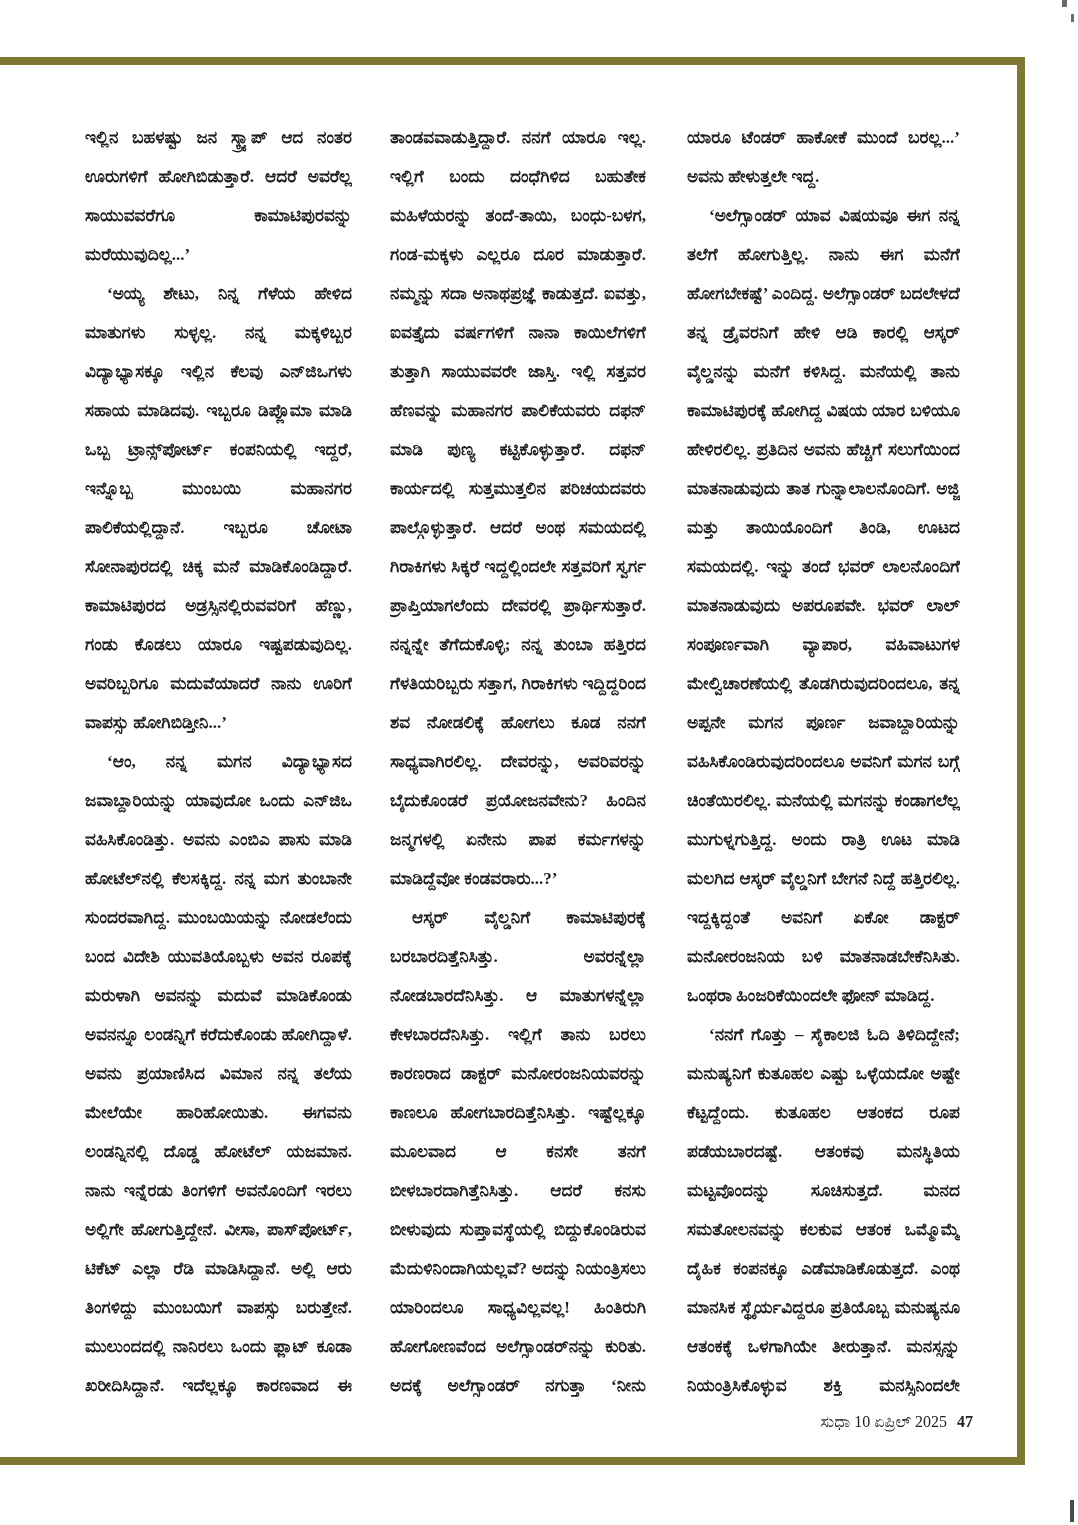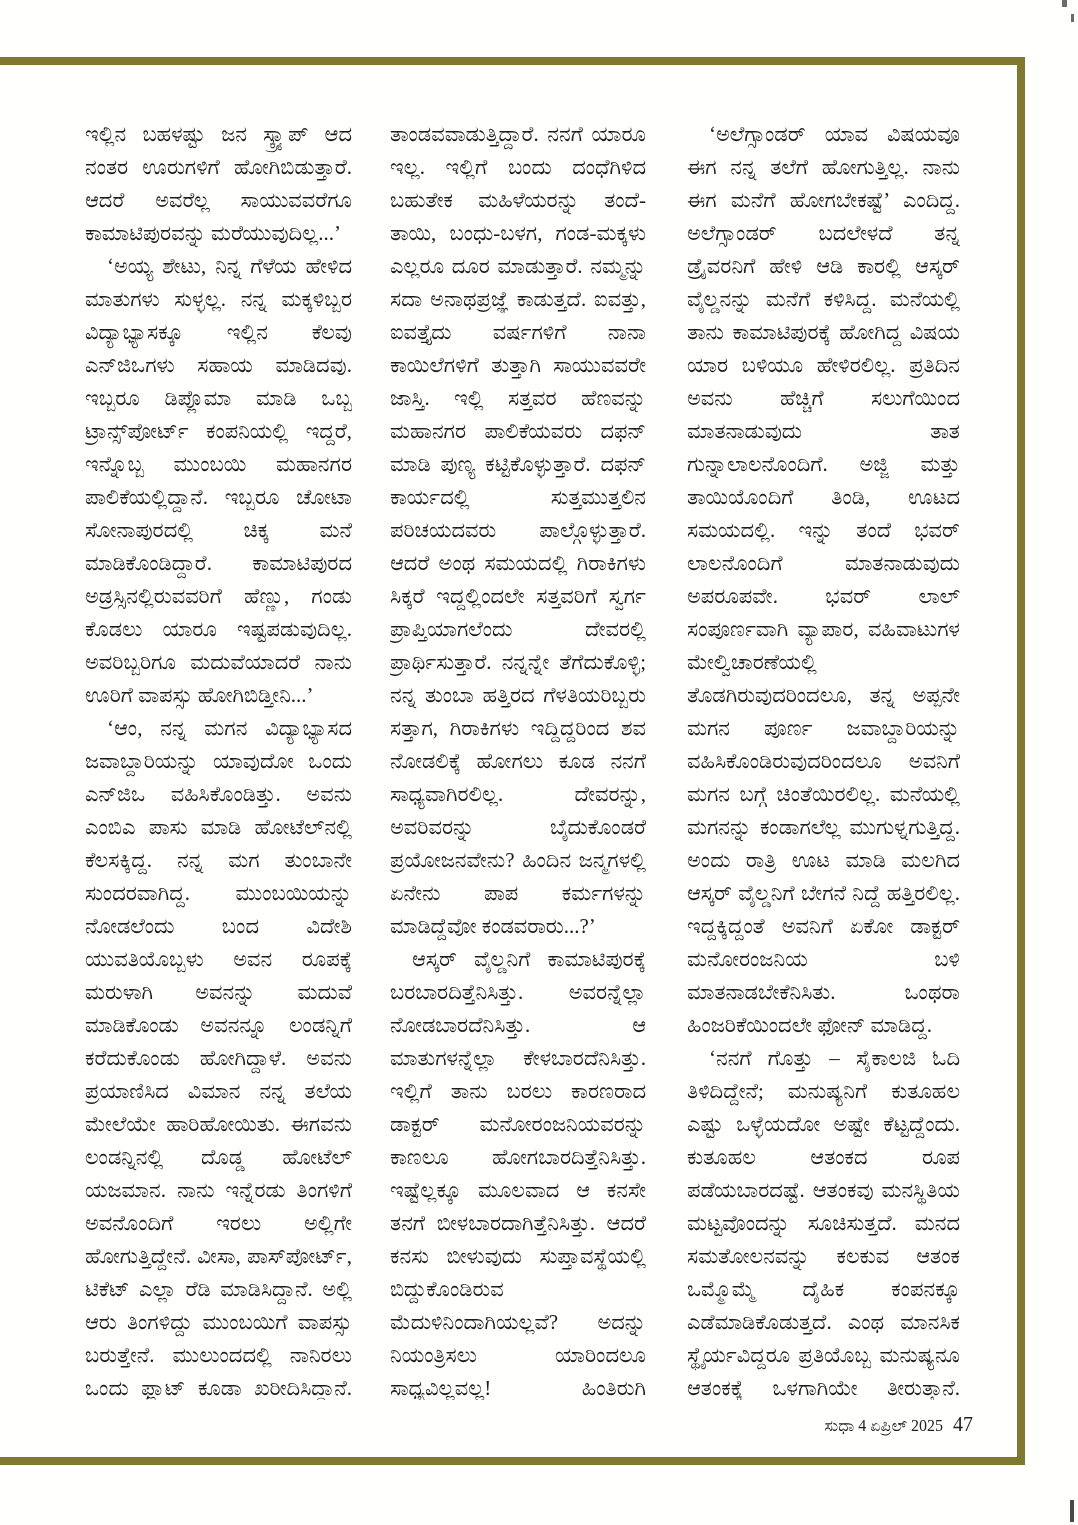--- a/index.html
+++ b/index.html
@@ -26,40 +26,41 @@
   .content {
     position: absolute;
     left: 85px;
     top: 118px;
     width: 889px;
     display: flex;
   }
   .col {
     overflow: hidden;
     height: 1282px;
-    font-size: 21px;
-    line-height: 33px;
+    font-size: 17px;
+    line-height: 39px;
     text-align: justify;
+    font-weight: bold;
   }
   .col-1 { width: 267px; margin-right: 38px; }
   .col-2 { width: 256px; margin-right: 41px; }
   .col-3 { width: 273px; }
   .col p { text-indent: 22px; }
   .col p.no-indent { text-indent: 0; }
   .footer {
     position: absolute;
     top: 1413px;
     right: 105px;
     white-space: nowrap;
     font-size: 16px;
     color: #222;
   }
   .footer .pageno {
-    font-weight: normal;
-    font-size: 20px;
+    font-weight: bold;
+    font-size: 16px;
     margin-left: 10px;
   }
   
   .mark { position: absolute; background: #6b6b6b; }
   .mark-tr1 { left: 1062px; top: 0; width: 5px; height: 7px; }
   .mark-tr2 { left: 1071px; top: 14px; width: 3px; height: 8px; }
   .mark-br1 { left: 1070px; top: 1500px; width: 4px; height: 22px; background:#4a4a4a; }
 </style>
 </head>
 <body>
@@ -81,24 +82,25 @@
       <p>‘ನನ್ನ ಮಗ ಕೂಡ ಚೆನ್ನಾಗಿ ಓದಿ ಈಗ ಹೋಟೆಲ್ ತಾಜ್‌ನಲ್ಲಿ ಕೆಲಸಕ್ಕಿದ್ದಾನೆ. ಸಪ್ಲಯರ್ ಕೆಲಸ. ಸಂಬಳ, ಟಿಪ್ಸ್ ಸೇರಿ ತಿಂಗಳಿಗೆ ನಲವತ್ತು ಸಾವಿರ ದುಡಿಯುತ್ತಾನೆ. ನನ್ನನ್ನು ಈ ದಂಧೆ ಬಿಟ್ಟು ಬಿಡು ಎಂದು ಹೇಳುತ್ತಿದ್ದಾನೆ. ಹದಿನಾರು ವರ್ಷ ವಯಸ್ಸಿಗೆ ಇಲ್ಲಿಗೆ ಕಾಲಿಟ್ಟವಳು ನಾನು. ನನಗಿನ್ನೂ ನಲವತ್ತೈದು ಆಗಿಲ್ಲ. ಈಗಲೂ ದಿನಕ್ಕೆ ಏನಿಲ್ಲವೆಂದರೂ ಏಳುನೂರು ಎಂಟುನೂರು ದುಡಿಯುತ್ತೇನೆ. ಮಗನಿಗೆ ಮದುವೆಯಾದರೆ ಸೊಸೆ ನನ್ನನ್ನು ಜೊತೆಯಲ್ಲಿಟ್ಟುಕೊಳ್ಳುತ್ತಾಳೆ ಎನ್ನುವುದಕ್ಕೆ ಖಾತರಿಯೇನು? ಒಂದಿಷ್ಟು ಕೂಡಿಟ್ಟುಕೊಂಡರೆ ವೃದ್ಧಾಶ್ರಮಗಳಲ್ಲಿ ನೆಮ್ಮದಿಯಾಗಿ ಇರಬಹುದು...’</p>
 
     </div>
 
     <div class="col col-2">
       <p class="no-indent">ತಾಂಡವವಾಡುತ್ತಿದ್ದಾರೆ. ನನಗೆ ಯಾರೂ ಇಲ್ಲ. ಇಲ್ಲಿಗೆ ಬಂದು ದಂಧೆಗಿಳಿದ ಬಹುತೇಕ ಮಹಿಳೆಯರನ್ನು ತಂದೆ-ತಾಯಿ, ಬಂಧು-ಬಳಗ, ಗಂಡ-ಮಕ್ಕಳು ಎಲ್ಲರೂ ದೂರ ಮಾಡುತ್ತಾರೆ. ನಮ್ಮನ್ನು ಸದಾ ಅನಾಥಪ್ರಜ್ಞೆ ಕಾಡುತ್ತದೆ. ಐವತ್ತು, ಐವತ್ತೈದು ವರ್ಷಗಳಿಗೆ ನಾನಾ ಕಾಯಿಲೆಗಳಿಗೆ ತುತ್ತಾಗಿ ಸಾಯುವವರೇ ಜಾಸ್ತಿ. ಇಲ್ಲಿ ಸತ್ತವರ ಹೆಣವನ್ನು ಮಹಾನಗರ ಪಾಲಿಕೆಯವರು ದಫನ್ ಮಾಡಿ ಪುಣ್ಯ ಕಟ್ಟಿಕೊಳ್ಳುತ್ತಾರೆ. ದಫನ್ ಕಾರ್ಯದಲ್ಲಿ ಸುತ್ತಮುತ್ತಲಿನ ಪರಿಚಯದವರು ಪಾಲ್ಗೊಳ್ಳುತ್ತಾರೆ. ಆದರೆ ಅಂಥ ಸಮಯದಲ್ಲಿ ಗಿರಾಕಿಗಳು ಸಿಕ್ಕರೆ ಇದ್ದಲ್ಲಿಂದಲೇ ಸತ್ತವರಿಗೆ ಸ್ವರ್ಗ ಪ್ರಾಪ್ತಿಯಾಗಲೆಂದು ದೇವರಲ್ಲಿ ಪ್ರಾರ್ಥಿಸುತ್ತಾರೆ. ನನ್ನನ್ನೇ ತೆಗೆದುಕೊಳ್ಳಿ; ನನ್ನ ತುಂಬಾ ಹತ್ತಿರದ ಗೆಳತಿಯರಿಬ್ಬರು ಸತ್ತಾಗ, ಗಿರಾಕಿಗಳು ಇದ್ದಿದ್ದರಿಂದ ಶವ ನೋಡಲಿಕ್ಕೆ ಹೋಗಲು ಕೂಡ ನನಗೆ ಸಾಧ್ಯವಾಗಿರಲಿಲ್ಲ. ದೇವರನ್ನು, ಅವರಿವರನ್ನು ಬೈದುಕೊಂಡರೆ ಪ್ರಯೋಜನವೇನು? ಹಿಂದಿನ ಜನ್ಮಗಳಲ್ಲಿ ಏನೇನು ಪಾಪ ಕರ್ಮಗಳನ್ನು ಮಾಡಿದ್ದೆವೋ ಕಂಡವರಾರು...?’</p>
       <p>ಆಸ್ಕರ್ ವೈಲ್ಡನಿಗೆ ಕಾಮಾಟಿಪುರಕ್ಕೆ ಬರಬಾರದಿತ್ತೆನಿಸಿತ್ತು. ಅವರನ್ನೆಲ್ಲಾ ನೋಡಬಾರದೆನಿಸಿತ್ತು. ಆ ಮಾತುಗಳನ್ನೆಲ್ಲಾ ಕೇಳಬಾರದೆನಿಸಿತ್ತು. ಇಲ್ಲಿಗೆ ತಾನು ಬರಲು ಕಾರಣರಾದ ಡಾಕ್ಟರ್ ಮನೋರಂಜನಿಯವರನ್ನು ಕಾಣಲೂ ಹೋಗಬಾರದಿತ್ತೆನಿಸಿತ್ತು. ಇಷ್ಟೆಲ್ಲಕ್ಕೂ ಮೂಲವಾದ ಆ ಕನಸೇ ತನಗೆ ಬೀಳಬಾರದಾಗಿತ್ತೆನಿಸಿತ್ತು. ಆದರೆ ಕನಸು ಬೀಳುವುದು ಸುಪ್ತಾವಸ್ಥೆಯಲ್ಲಿ ಬಿದ್ದುಕೊಂಡಿರುವ ಮೆದುಳಿನಿಂದಾಗಿಯಲ್ಲವೆ? ಅದನ್ನು ನಿಯಂತ್ರಿಸಲು ಯಾರಿಂದಲೂ ಸಾಧ್ಯವಿಲ್ಲವಲ್ಲ! ಹಿಂತಿರುಗಿ ಹೋಗೋಣವೆಂದ ಅಲೆಗ್ಸಾಂಡರ್‌ನನ್ನು ಕುರಿತು. ಅದಕ್ಕೆ ಅಲೆಗ್ಸಾಂಡರ್ ನಗುತ್ತಾ ‘ನೀನು ಕಾಮಾಟಿಪುರದ ಶೇಕಡ ಹತ್ತರಷ್ಟನ್ನೂ ನೋಡಲಿಲ್ಲ. ಆಗಲೇ ಬೇಸರವಾಯಿತೆ? ನಾನು ಲೆಕ್ಕವಿಲ್ಲದಷ್ಟು ಸಾರಿ ಇಲ್ಲಿ ತಿರುಗಾಡಿದ್ದೇನೆ, ಗೆಳೆಯರ ಜೊತೆಗೆ ಮತ್ತು ಒಂಟಿಯಾಗಿ ಕೂಡ. ಒಂಬತ್ತನೆಯ ತರಗತಿಯಲ್ಲಿ ಒಮ್ಮೆ ನೀನು ಇನ್ನಿಬ್ಬರು ಸ್ನೇಹಿತರೊಂದಿಗೆ ಕಾರಿನಲ್ಲಿ ಡ್ರಗ್ಸ್ ತೆಗೆದುಕೊಳ್ಳುವಾಗ ಪೊಲೀಸರಿಗೆ ಸಿಕ್ಕಿಬಿದ್ದು, ನಿನ್ನ ತಾತ ಬಂದು ಮಸ್ತಾಗಿ ದುಡ್ಡು ಕೊಟ್ಟು ಬಿಡಿಸಿಕೊಂಡು ಹೋಗಿದ್ದು ನನಗೆ ಅಂದೇ ತಿಳಿದಿತ್ತು. ನಾನು ಕೂಡ ಅಂದು ಸಿಕ್ಕಿಬಿದ್ದಿದ್ದೆ. ನೀವು ಹೋದ ಜಸ್ಟ್ ಟೆನ್ ಮಿನಿಟ್ಸ್‌ನಲ್ಲಿ ನನ್ನನ್ನು ಹಿಡಿದುಕೊಂಡು ಬಂದಿದ್ದರು. ನಮ್ಮಪ್ಪ ಬಂದು ಪೊಲೀಸರಿಗೆ ಒಂದೇ ಒಂದು ನಯಾಪೈಸೆ ಕೊಡದೆ ಬಿಡಿಸಿಕೊಂಡು ಹೋಗಿದ್ದ. ನಿಂಗೆ ಗೊತ್ತಾ, ಇವತ್ತು ನಾನೇ ಇಂಡಿಪೆಂಡೆಂಟ್ ಆಗಿ ಡಿಸಿಪಿವರೆಗೂ ಹ್ಯಾಂಡ್ಲ್ ಮಾಡ್ತೀನಿ. ಏನಿಲ್ಲ, ಬರೀ ದುಡ್ಡು ಅಷ್ಟೆ. ಈ ಏರಿಯಾದ ಕಾಂಡೋಮ್ ಬಿಸಿನೆಸ್ಸನ್ನ ನೋಡಿಕೊಳ್ಳೋದು ನಾನೆ. ಸಬ್ಸಿಡಿ ರೇಟಲ್ಲಿ ಗೌರ್ನಮೆಂಟ್ ಸಪ್ಲೈ ಅಂಡ್ ಡಿಸ್ಟ್ರಿಬ್ಯೂಷನ್ ನಮ್ಮ ಕಂಪನಿಗೆ ಸಿಕ್ಕಿರೋದು. ನಮ್ಮನ್ನು ಬಿಟ್ಟು</p>
     </div>
 
     <div class="col col-3">
+      <p class="no-indent">ಯಾರೂ ಟೆಂಡರ್ ಹಾಕೋಕೆ ಮುಂದೆ ಬರಲ್ಲ...’ ಅವನು ಹೇಳುತ್ತಲೇ ಇದ್ದ.</p>
       <p>‘ಅಲೆಗ್ಸಾಂಡರ್ ಯಾವ ವಿಷಯವೂ ಈಗ ನನ್ನ ತಲೆಗೆ ಹೋಗುತ್ತಿಲ್ಲ. ನಾನು ಈಗ ಮನೆಗೆ ಹೋಗಬೇಕಷ್ಟೆ’ ಎಂದಿದ್ದ. ಅಲೆಗ್ಸಾಂಡರ್ ಬದಲೇಳದೆ ತನ್ನ ಡ್ರೈವರನಿಗೆ ಹೇಳಿ ಆಡಿ ಕಾರಲ್ಲಿ ಆಸ್ಕರ್ ವೈಲ್ಡನನ್ನು ಮನೆಗೆ ಕಳಿಸಿದ್ದ. ಮನೆಯಲ್ಲಿ ತಾನು ಕಾಮಾಟಿಪುರಕ್ಕೆ ಹೋಗಿದ್ದ ವಿಷಯ ಯಾರ ಬಳಿಯೂ ಹೇಳಿರಲಿಲ್ಲ. ಪ್ರತಿದಿನ ಅವನು ಹೆಚ್ಚಿಗೆ ಸಲುಗೆಯಿಂದ ಮಾತನಾಡುವುದು ತಾತ ಗುನ್ನಾಲಾಲನೊಂದಿಗೆ. ಅಜ್ಜಿ ಮತ್ತು ತಾಯಿಯೊಂದಿಗೆ ತಿಂಡಿ, ಊಟದ ಸಮಯದಲ್ಲಿ. ಇನ್ನು ತಂದೆ ಭವರ್ ಲಾಲನೊಂದಿಗೆ ಮಾತನಾಡುವುದು ಅಪರೂಪವೇ. ಭವರ್ ಲಾಲ್ ಸಂಪೂರ್ಣವಾಗಿ ವ್ಯಾಪಾರ, ವಹಿವಾಟುಗಳ ಮೇಲ್ವಿಚಾರಣೆಯಲ್ಲಿ ತೊಡಗಿರುವುದರಿಂದಲೂ, ತನ್ನ ಅಪ್ಪನೇ ಮಗನ ಪೂರ್ಣ ಜವಾಬ್ದಾರಿಯನ್ನು ವಹಿಸಿಕೊಂಡಿರುವುದರಿಂದಲೂ ಅವನಿಗೆ ಮಗನ ಬಗ್ಗೆ ಚಿಂತೆಯಿರಲಿಲ್ಲ. ಮನೆಯಲ್ಲಿ ಮಗನನ್ನು ಕಂಡಾಗಲೆಲ್ಲ ಮುಗುಳ್ನಗುತ್ತಿದ್ದ. ಅಂದು ರಾತ್ರಿ ಊಟ ಮಾಡಿ ಮಲಗಿದ ಆಸ್ಕರ್ ವೈಲ್ಡನಿಗೆ ಬೇಗನೆ ನಿದ್ದೆ ಹತ್ತಿರಲಿಲ್ಲ. ಇದ್ದಕ್ಕಿದ್ದಂತೆ ಅವನಿಗೆ ಏಕೋ ಡಾಕ್ಟರ್ ಮನೋರಂಜನಿಯ ಬಳಿ ಮಾತನಾಡಬೇಕೆನಿಸಿತು. ಒಂಥರಾ ಹಿಂಜರಿಕೆಯಿಂದಲೇ ಫೋನ್ ಮಾಡಿದ್ದ.</p>
       <p>‘ನನಗೆ ಗೊತ್ತು – ಸೈಕಾಲಜಿ ಓದಿ ತಿಳಿದಿದ್ದೇನೆ; ಮನುಷ್ಯನಿಗೆ ಕುತೂಹಲ ಎಷ್ಟು ಒಳ್ಳೆಯದೋ ಅಷ್ಟೇ ಕೆಟ್ಟದ್ದೆಂದು. ಕುತೂಹಲ ಆತಂಕದ ರೂಪ ಪಡೆಯಬಾರದಷ್ಟೆ. ಆತಂಕವು ಮನಸ್ಥಿತಿಯ ಮಟ್ಟವೊಂದನ್ನು ಸೂಚಿಸುತ್ತದೆ. ಮನದ ಸಮತೋಲನವನ್ನು ಕಲಕುವ ಆತಂಕ ಒಮ್ಮೊಮ್ಮೆ ದೈಹಿಕ ಕಂಪನಕ್ಕೂ ಎಡೆಮಾಡಿಕೊಡುತ್ತದೆ. ಎಂಥ ಮಾನಸಿಕ ಸ್ಥೈರ್ಯವಿದ್ದರೂ ಪ್ರತಿಯೊಬ್ಬ ಮನುಷ್ಯನೂ ಆತಂಕಕ್ಕೆ ಒಳಗಾಗಿಯೇ ತೀರುತ್ತಾನೆ. ಮನಸ್ಸನ್ನು ನಿಯಂತ್ರಿಸಿಕೊಳ್ಳುವ ಶಕ್ತಿ ಮನಸ್ಸಿನಿಂದಲೇ ಹುಟ್ಟಬೇಕಲ್ಲ? ಆದ್ದರಿಂದಲೇ ಇಂಥ ನಿಯಂತ್ರಣದಲ್ಲಿ ಪ್ರತಿಯೊಬ್ಬ ವ್ಯಕ್ತಿಯೂ ಸೋಲನ್ನು ಅನುಭವಿಸುವುದು. ಸೋಲು ಮತ್ತು ಗೆಲುವಿನ ಮಧ್ಯೆ ಒಂದು ಸಣ್ಣ ಗೆರೆಯಷ್ಟೇ ವ್ಯತ್ಯಾಸ. ಇರುವುದು-ಇಲ್ಲದಿರುವುದು, ಬಡತನ-ಸಿರಿತನ, ಸತ್ಯ-ಮಿಥ್ಯ ಇವುಗಳ ಮಧ್ಯೆ ಅಂತರ ಅಷ್ಟೇನೂ ಇಲ್ಲ. ಇದು ಏಕೆಂದರೆ, ಸಕಲ ಜೀವಜಗತ್ತು ಇಲ್ಲಿ ಶಾಶ್ವತವೇನೂ ಅಲ್ಲದಿರುವುದೇ ಆಗಿದೆ. ಭೂಮಿಯ ಆಯುಸ್ಸಿನೊಂದಿಗೆ ಯಾವುದೇ ಜೀವಿಯ ಆಯುಸ್ಸನ್ನು ಮೌಲ್ಯಮಾಪನಕ್ಕೆ ತೆಗೆದುಕೊಂಡರೂ ಅದು ಲೆಕ್ಕಕ್ಕೂ ಸಿಗುವುದಿಲ್ಲ.</p>
 
     </div>
 
   </div>
 
   <div class="footer">
-    <span>ಸುಧಾ 4 ಏಪ್ರಿಲ್ 2025</span><span class="pageno">47</span>
+    <span>ಸುಧಾ 10 ಏಪ್ರಿಲ್ 2025</span><span class="pageno">47</span>
   </div>
 
 </div>
 
 </body></html>

